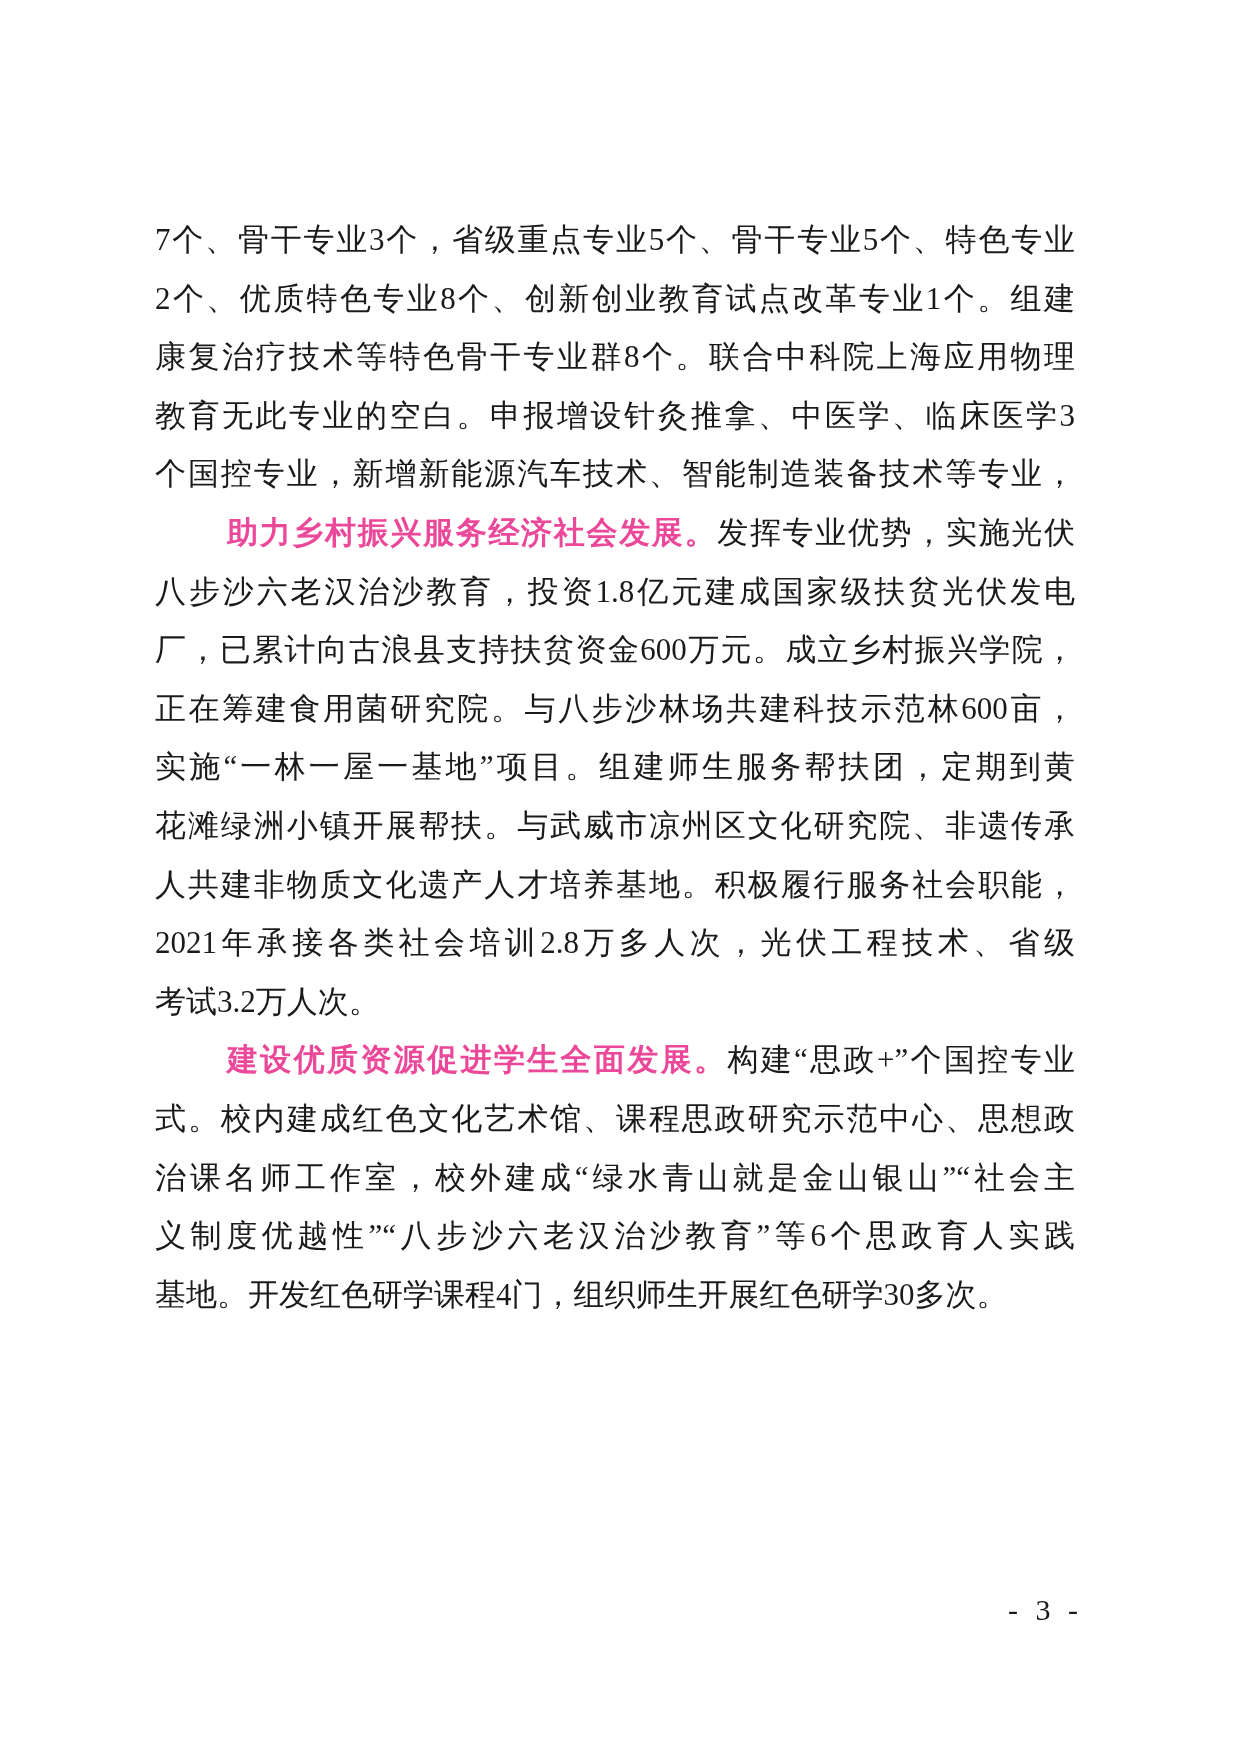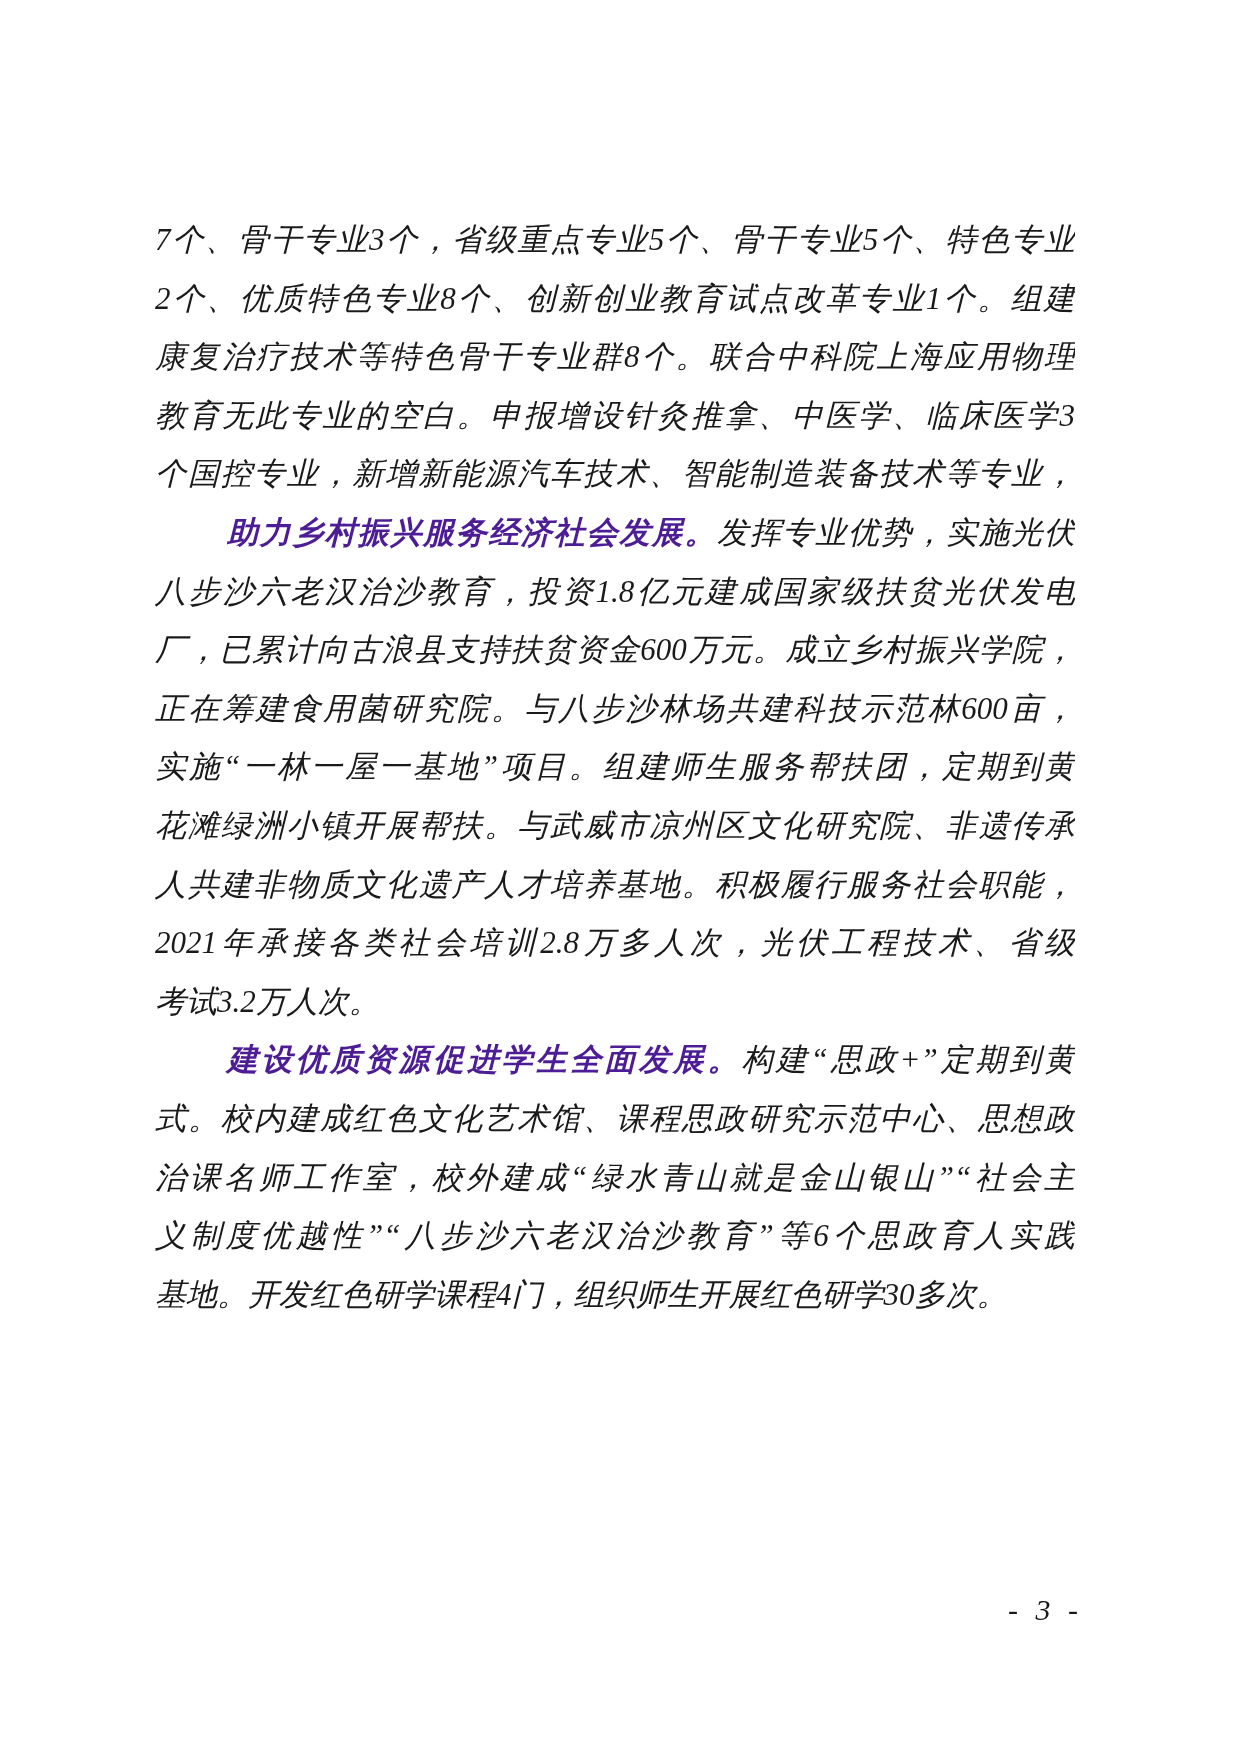--- a/index.html
+++ b/index.html
@@ -8,21 +8,20 @@
     background: #ffffff;
   }
   .sheet {
     position: relative;
     width: 1240px;
     height: 1754px;
     background: #ffffff;
     overflow: hidden;
     font-family: "Liberation Serif", "DejaVu Serif", serif;
     color: #1a1a1a;
-    font-style: italic;
   }
   .content {
     position: absolute;
     left: 155px;
     top: 211px;
     width: 920px;
   }
   .line {
     font-size: 31px;
     line-height: 58.6px;
@@ -34,21 +33,21 @@
     color: #1a1a1a;
   }
   .line.last {
     text-align-last: left;
   }
   .line.ind {
     text-indent: 72px;
   }
   .b {
     font-weight: 700;
-    color: #4c1d95;
+    color: #ec4899;
   }
   .footer {
     position: absolute;
     top: 1590px;
     right: 160px;
     font-size: 30px;
     line-height: 40px;
     letter-spacing: 2px;
     word-spacing: 6px;
     color: #1a1a1a;
@@ -68,21 +67,21 @@
     <div class="line ind"><span class="b">助力乡村振兴服务经济社会发展。</span><span>发挥专业优势，实施光伏</span></div>
     <div class="line"><span class="b"></span><span>八步沙六老汉治沙教育，投资1.8亿元建成国家级扶贫光伏发电</span></div>
     <div class="line"><span class="b"></span><span>厂，已累计向古浪县支持扶贫资金600万元。成立乡村振兴学院，</span></div>
     <div class="line"><span class="b"></span><span>正在筹建食用菌研究院。与八步沙林场共建科技示范林600亩，</span></div>
     <div class="line"><span class="b"></span><span>实施“一林一屋一基地”项目。组建师生服务帮扶团，定期到黄</span></div>
     <div class="line"><span class="b"></span><span>花滩绿洲小镇开展帮扶。与武威市凉州区文化研究院、非遗传承</span></div>
     <div class="line"><span class="b"></span><span>人共建非物质文化遗产人才培养基地。积极履行服务社会职能，</span></div>
     <div class="line"><span class="b"></span><span>2021年承接各类社会培训2.8万多人次，光伏工程技术、省级</span></div>
     <div class="line last"><span class="b"></span><span>考试3.2万人次。</span></div>
 
-    <div class="line ind"><span class="b">建设优质资源促进学生全面发展。</span><span>构建“思政+”定期到黄</span></div>
+    <div class="line ind"><span class="b">建设优质资源促进学生全面发展。</span><span>构建“思政+”个国控专业</span></div>
     <div class="line"><span class="b"></span><span>式。校内建成红色文化艺术馆、课程思政研究示范中心、思想政</span></div>
     <div class="line"><span class="b"></span><span>治课名师工作室，校外建成“绿水青山就是金山银山”“社会主</span></div>
     <div class="line"><span class="b"></span><span>义制度优越性”“八步沙六老汉治沙教育”等6个思政育人实践</span></div>
     <div class="line last"><span class="b"></span><span>基地。开发红色研学课程4门，组织师生开展红色研学30多次。</span></div>
   </div>
 
   <div class="footer">- 3 -</div>
 </div>
 
 </body></html>

